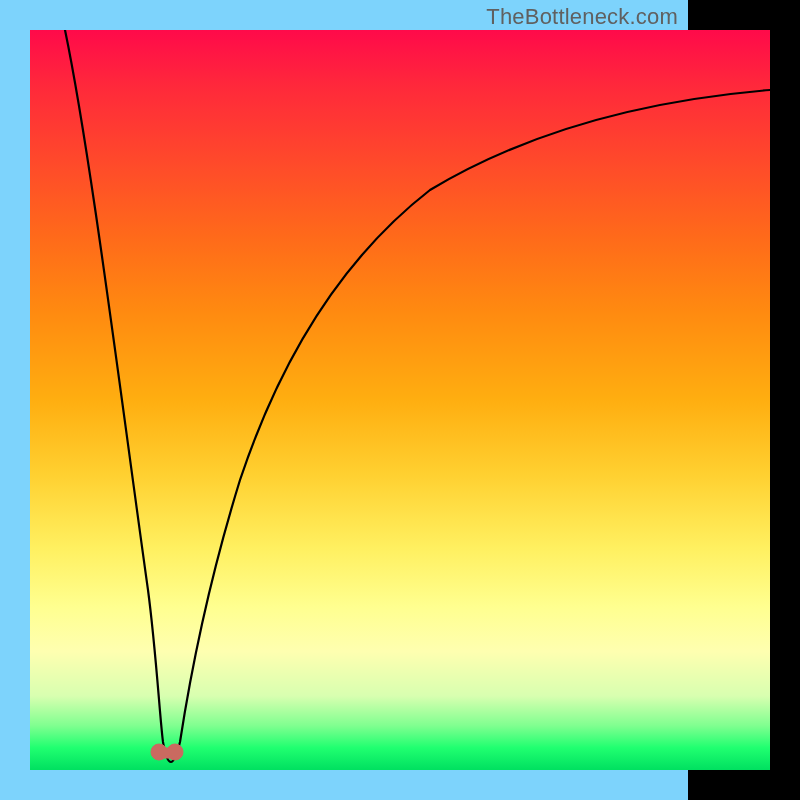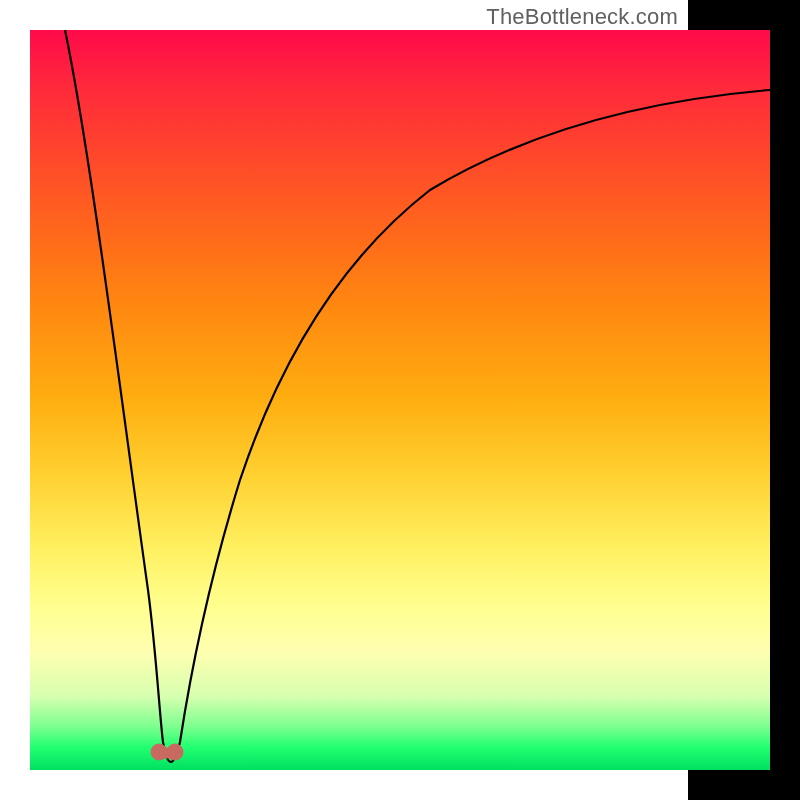--- a/index.html
+++ b/index.html
@@ -9,21 +9,21 @@
     height: 800px;
     background: #000;
     overflow: hidden;
   }
   .frame {
     position: absolute;
     top: 0;
     left: 0;
     width: 688px;
     height: 800px;
-    background: #ffffff;
+    background: #7dd3fc;
     text-align: center;
   }
   .plot-area {
     position: absolute;
     left: 30px;
     top: 30px;
     width: 740px;
     height: 740px;
     overflow: hidden;
   }

